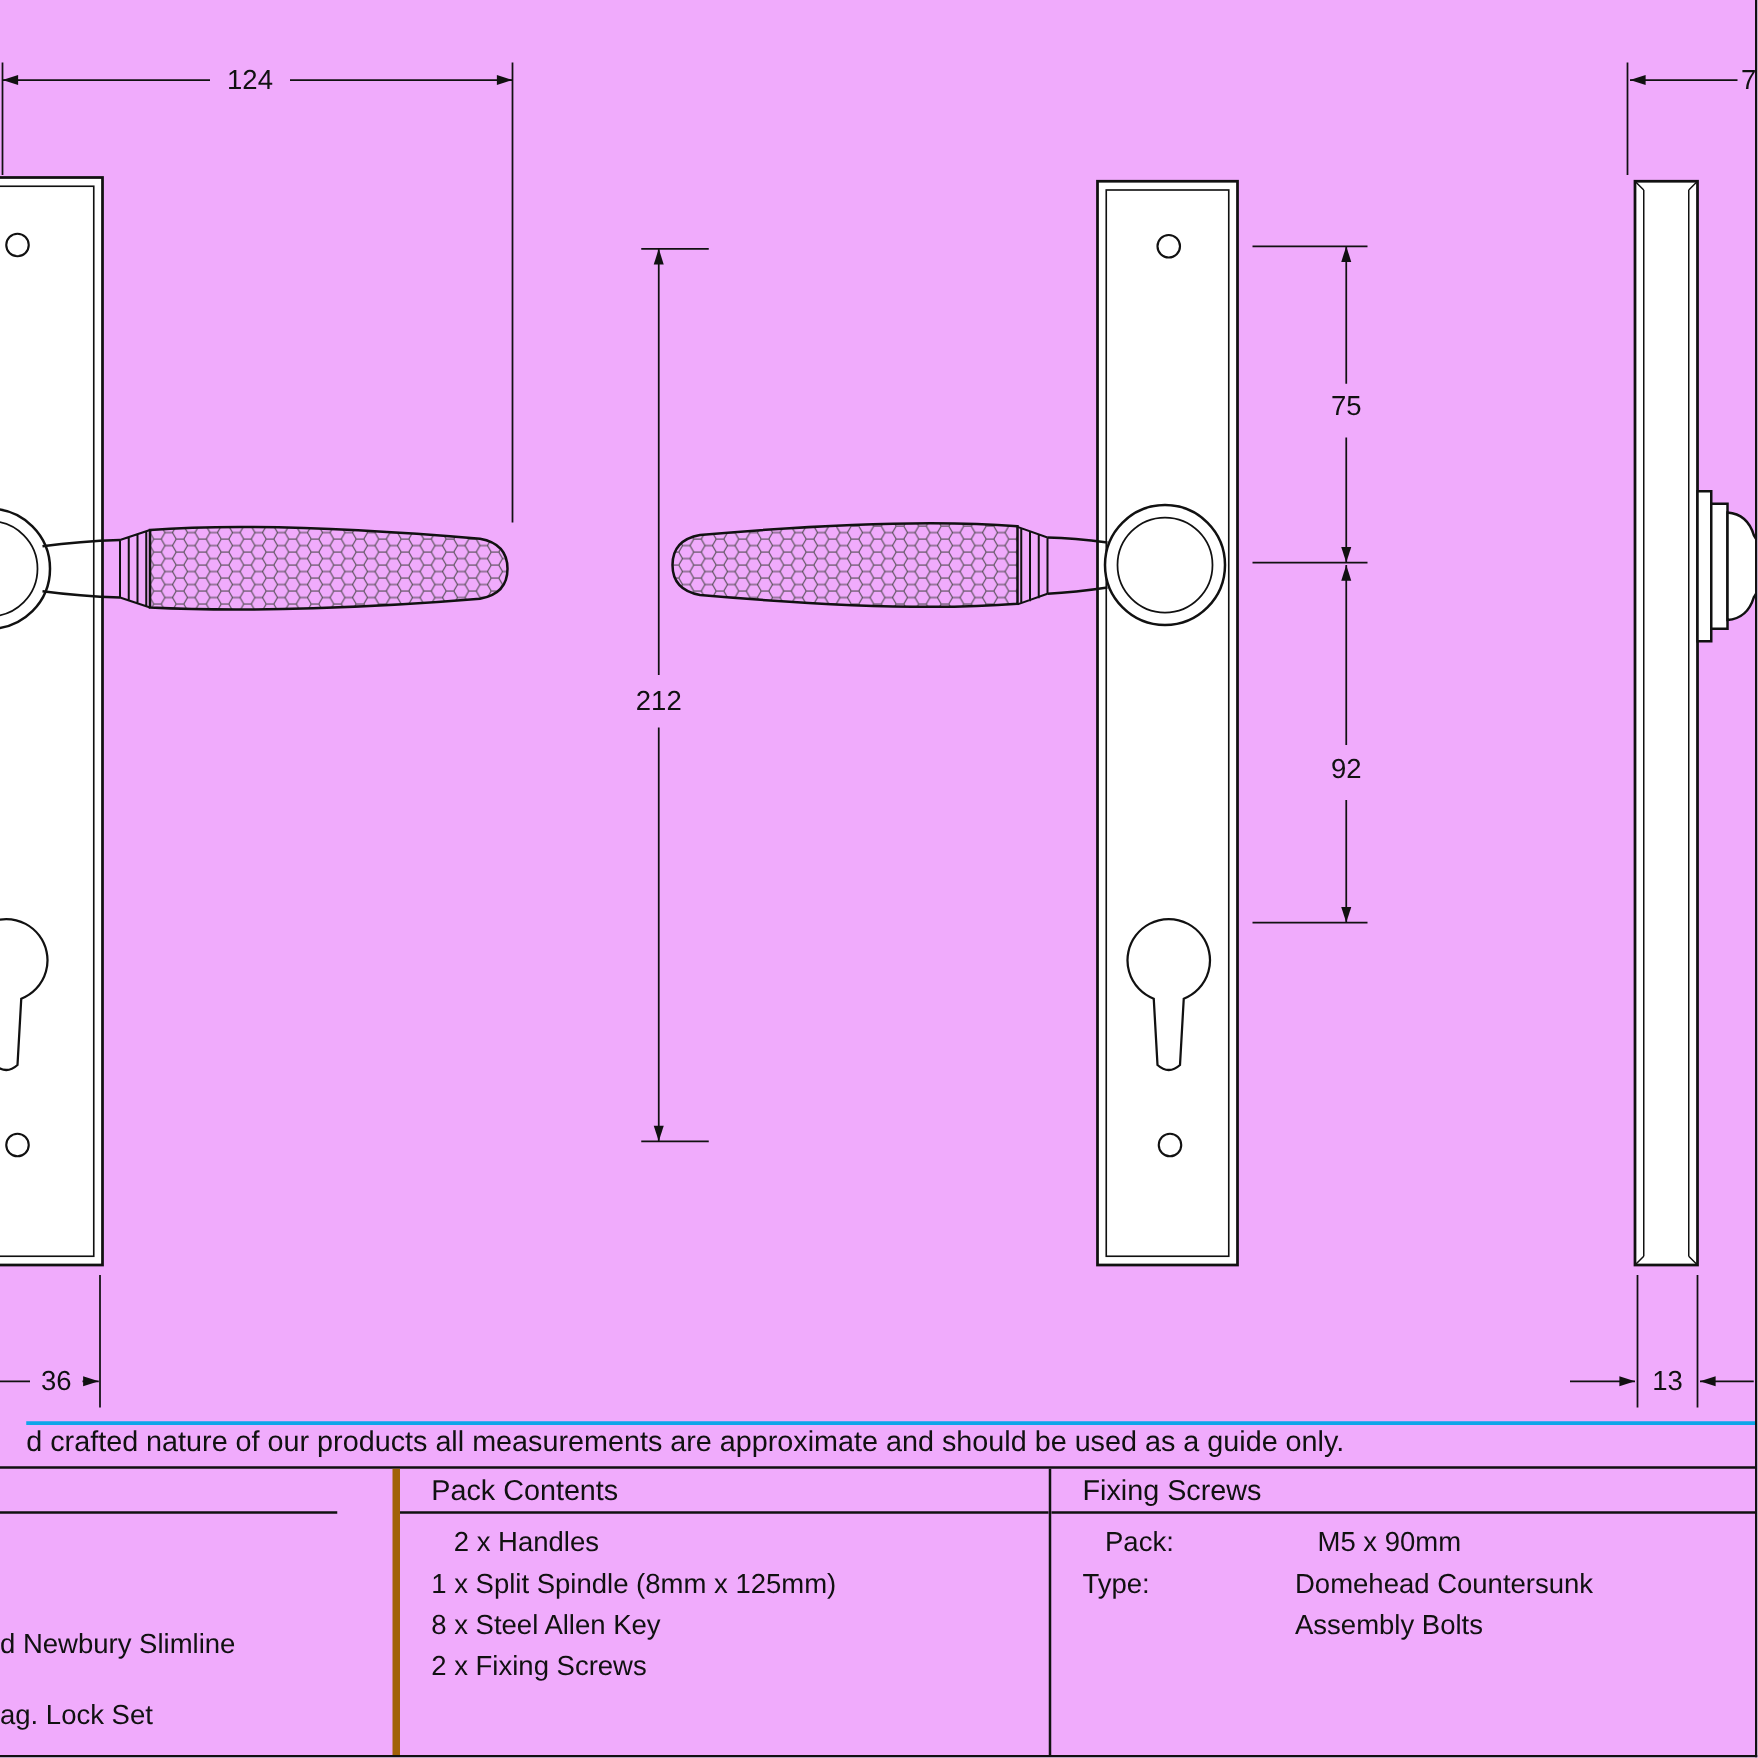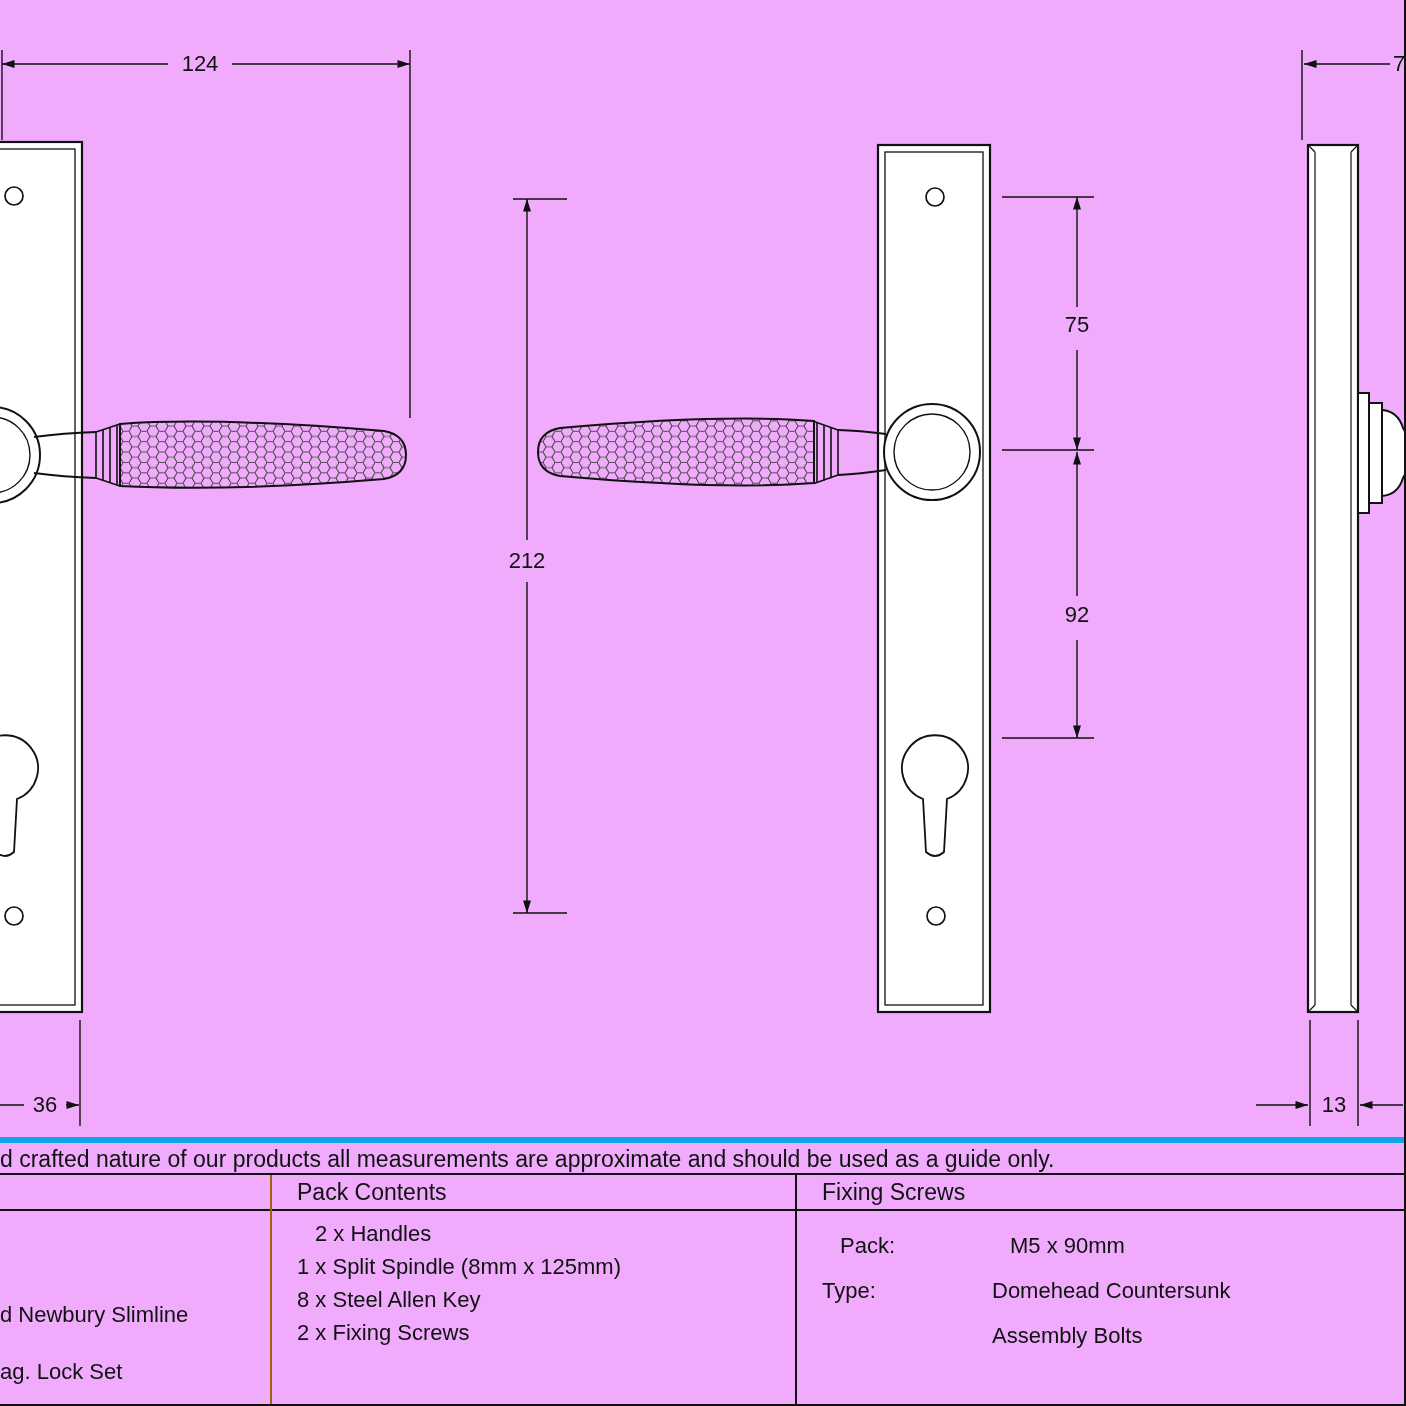--- a/index.html
+++ b/index.html
@@ -6,28 +6,28 @@
   html,body { background:#fff; }
   body { font-family:"Liberation Sans", sans-serif; color:#111; }
   .sheet {
     position:relative; width:1406px; height:1406px; background:#f0abfc;
     border-right:2px solid #111; border-bottom:2px solid #111; overflow:hidden;
   }
   svg { display:block; }
   svg text { font-family:"Liberation Sans", sans-serif; font-size:22px; fill:#111; text-anchor:middle; }
 
   .note-row {
-    height:36px; border-top:6px solid #0ea5e9;
-    display:flex; align-items:flex-end; font-size:23px; white-space:nowrap;
+    height:36px; border-top:3px solid #0ea5e9;
+    display:flex; align-items:flex-start; font-size:23px; white-space:nowrap;margin-left:21px;
   }
   .spec-table { display:flex; height:231px; border-top:2px solid #111; }
   .pcol { height:100%; display:flex; flex-direction:column; overflow:hidden; }
   .pcol-product { width:270px;gap:24px; }
-  .pcol-pack { width:525px; border-left:2px solid #a16207; }
-  .pcol-fix { flex:1; border-left:2px solid #111;gap:12px; }
+  .pcol-pack { width:525px; border-left:6px solid #a16207;margin-left:44px; }
+  .pcol-fix { flex:1; border-left:2px solid #111; }
   .th {
     height:36px; border-bottom:2px solid #111;
     display:flex; align-items:center; padding-left:25px; font-size:23px; flex:none;
   }
   .pcol-product .th { padding-left:0; }
   .th + .tr { margin-top:6px;padding-left:43px; }
   .tr { height:33px; line-height:33px; padding-left:25px; font-size:22px; white-space:nowrap; flex:none; }
   .pcol-product .tr { padding-left:0; }
   .pcol-fix .tr { display:flex; }
   .lbl { width:170px; flex:none; }

